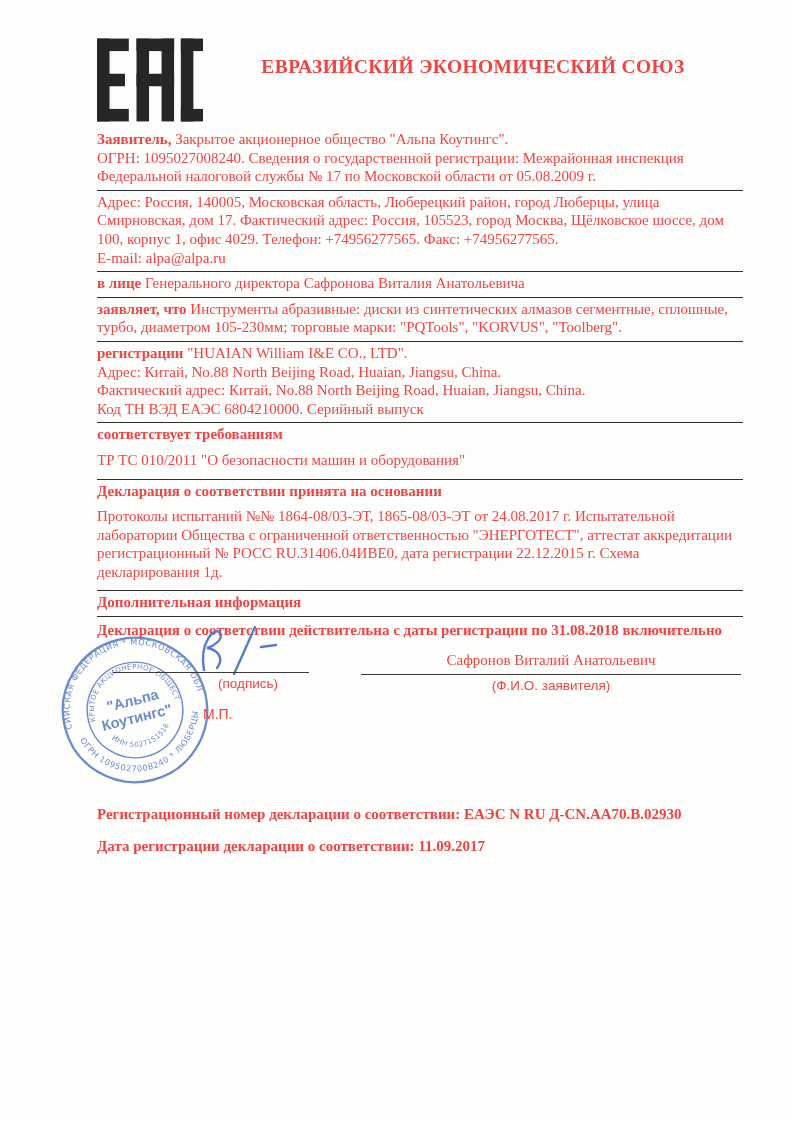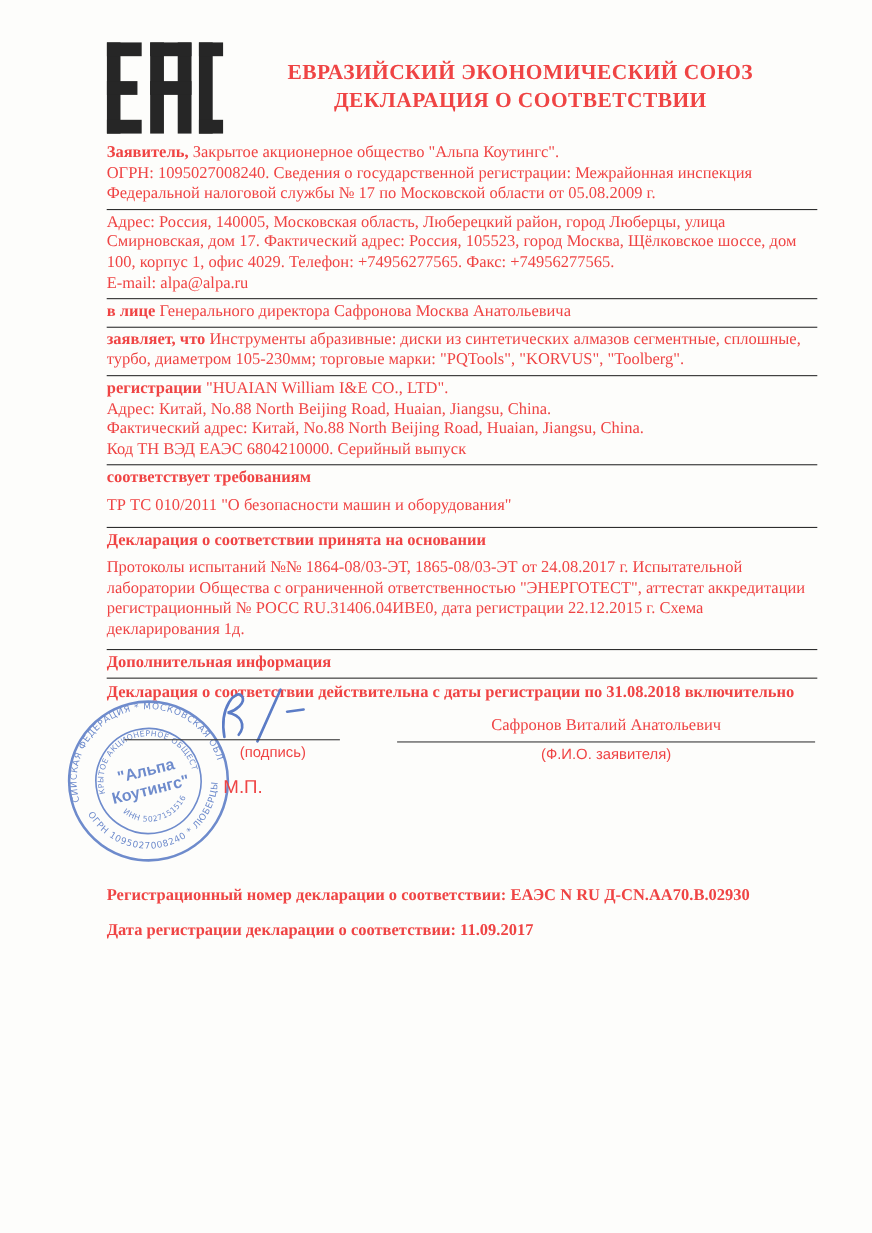--- a/index.html
+++ b/index.html
@@ -31,21 +31,21 @@
   
   .sigrow { position:relative; height:152px; margin-top:4px; font-size:15px; }
   .sline { position:absolute; border-top:1.5px solid #3a3a3a; }
   .sline.left  { left:16px;  width:196px; top:24px; }
   .sline.right { left:264px; width:380px; top:26px; }
   .fio-name  { position:absolute; left:264px; width:380px; top:4px; text-align:center; }
   .fio-cap   { position:absolute; left:264px; width:380px; top:30px; text-align:center;
                font-size:13.5px; font-family:"Liberation Sans", sans-serif; }
   .sign-cap  { position:absolute; left:121px; top:28px; font-size:13.5px;
                font-family:"Liberation Sans", sans-serif; }
-  .mp        { position:absolute; left:106px; top:58px; font-size:17px;
+  .mp        { position:absolute; left:106px; top:58px; font-size:14px;
                font-family:"Liberation Sans", sans-serif; }
   .stamp     { position:absolute; left:-40px; top:-16px; width:156px; height:156px;
                opacity:.88; }
   .scribble  { position:absolute; left:92px; top:-28px; width:92px; height:62px; }
 
   
   .footer { margin-top:6px; font-weight:bold; font-size:15px; }
   .footer .reg-date { margin-top:15px; }
 
   svg text { user-select:none; }
@@ -70,38 +70,37 @@
           <rect x="41" y="0" width="39" height="13"></rect>
           <rect x="41" y="36.5" width="39" height="13"></rect>
 
           <rect x="87" y="0" width="13" height="86"></rect>
           <rect x="87" y="0" width="23" height="13"></rect>
           <rect x="87" y="73" width="23" height="13"></rect>
         </g>
       </svg>
       <div class="titles">
         <div>ЕВРАЗИЙСКИЙ ЭКОНОМИЧЕСКИЙ СОЮЗ</div>
-        <div>ДЕКЛАРАЦИЯ О СООТВЕТСТВИИ</div>
       </div>
     </div>
 
     <div class="blocks">
 
       <div class="block">
         <span class="ml"><span class="lead">Заявитель,</span><span class="ml"> Закрытое акционерное общество "Альпа Коутингс".
 ОГРН: 1095027008240. Сведения о государственной регистрации: Межрайонная инспекция Федеральной налоговой службы № 17 по Московской области от 05.08.2009 г.</span></span>
       </div>
 
       <div class="block">
         <span class="ml">Адрес: Россия, 140005, Московская область, Люберецкий район, город Люберцы, улица Смирновская, дом 17. Фактический адрес: Россия, 105523, город Москва, Щёлковское шоссе, дом 100, корпус 1, офис 4029. Телефон: +74956277565. Факс: +74956277565.
 E-mail: alpa@alpa.ru</span>
       </div>
 
       <div class="block">
-        <span class="lead">в лице</span><span> Генерального директора Сафронова Москва Анатольевича</span>
+        <span class="lead">в лице</span><span> Генерального директора Сафронова Виталия Анатольевича</span>
       </div>
 
       <div class="block">
         <span class="lead">заявляет, что</span><span> Инструменты абразивные: диски из синтетических алмазов сегментные, сплошные, турбо, диаметром 105-230мм; торговые марки: "PQTools", "KORVUS", "Toolberg".</span>
       </div>
 
       <div class="block">
         <span class="lead">регистрации</span><span class="ml"> "HUAIAN William I&amp;E CO., LTD".
 Адрес: Китай, No.88 North Beijing Road, Huaian, Jiangsu, China.
 Фактический адрес: Китай, No.88 North Beijing Road, Huaian, Jiangsu, China.

